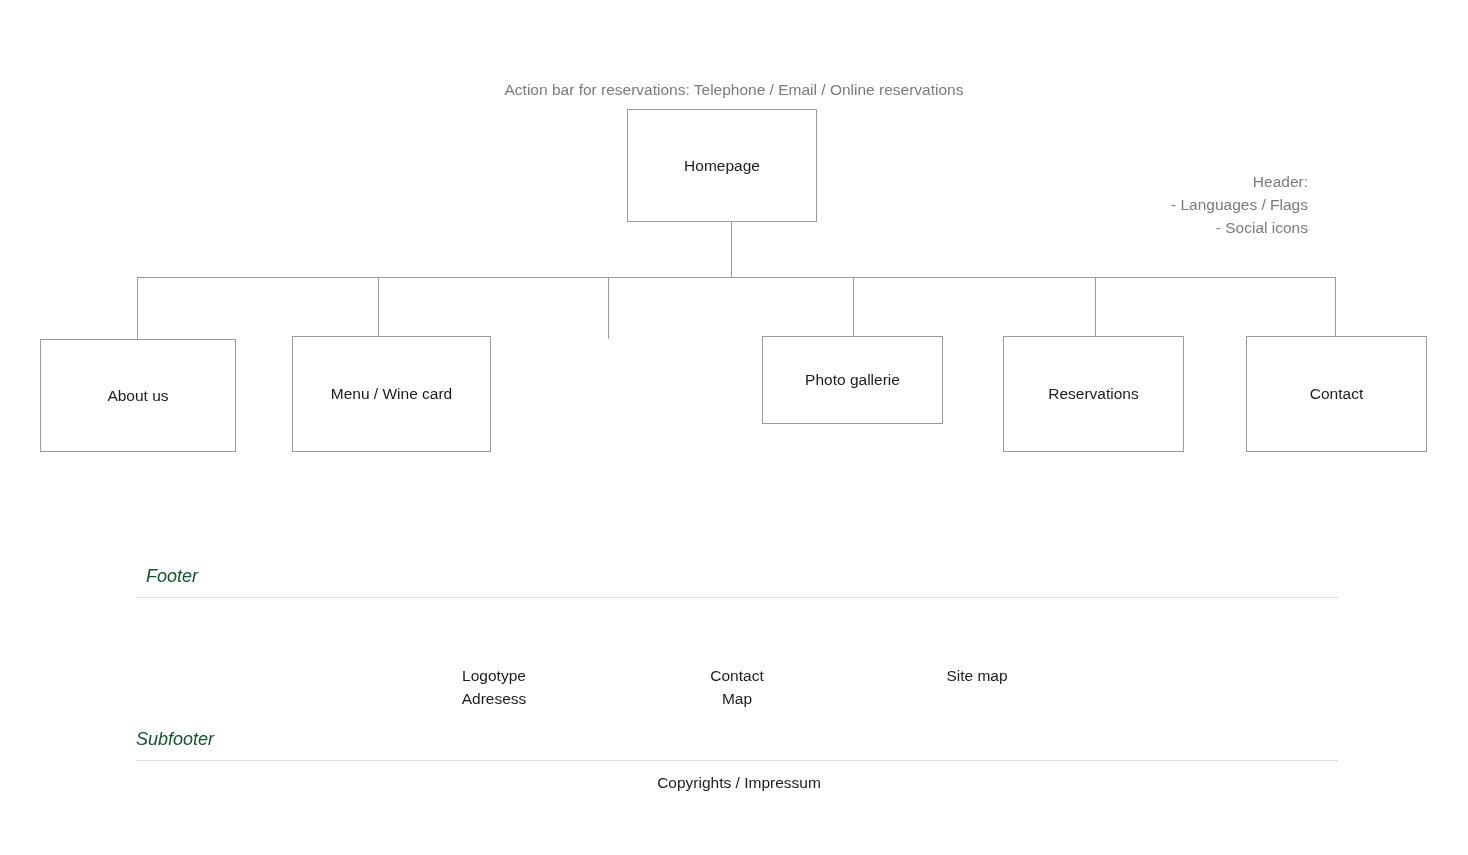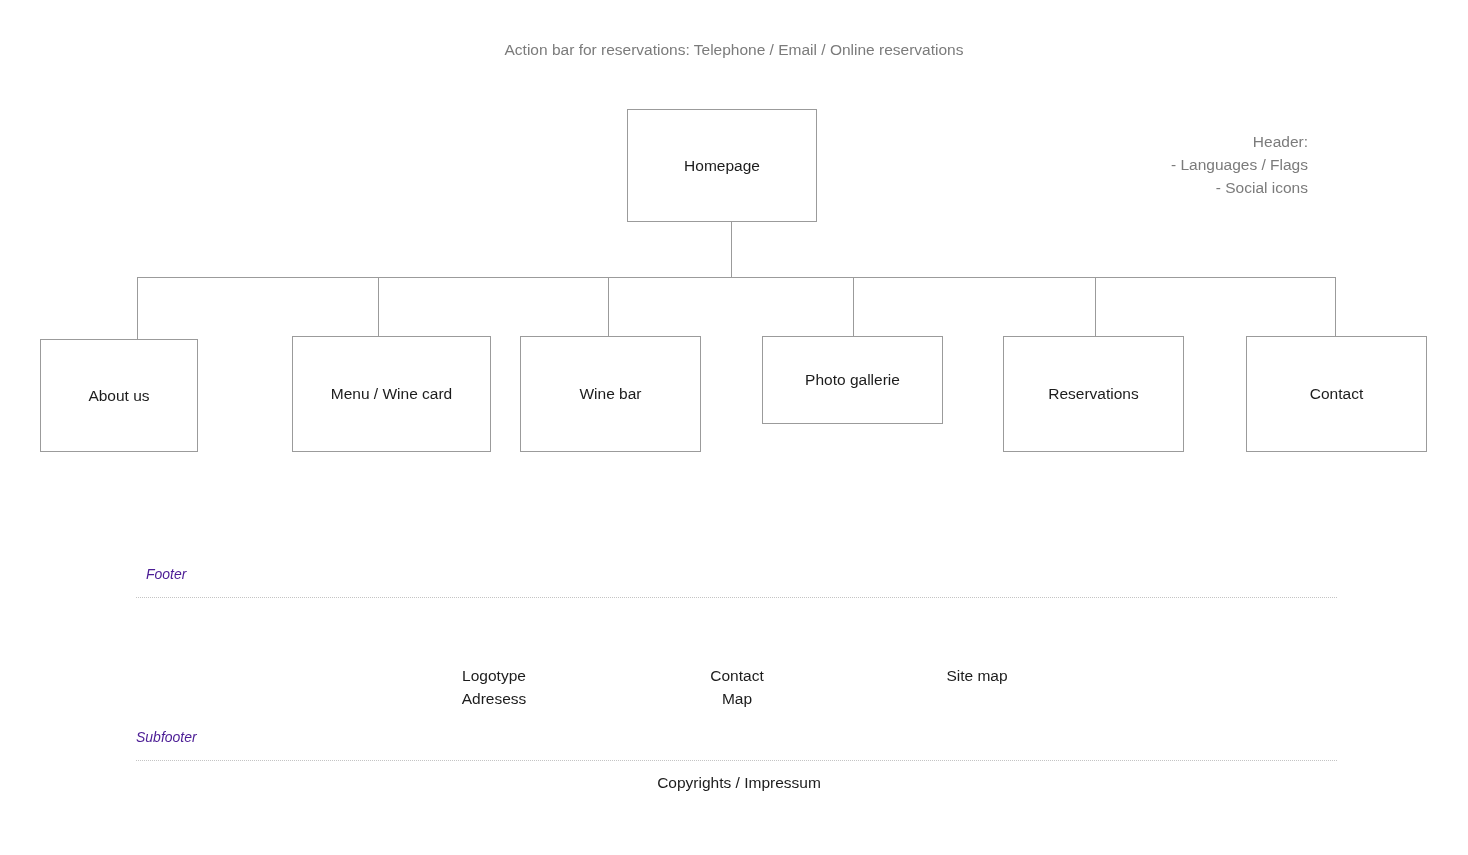--- a/index.html
+++ b/index.html
@@ -20,20 +20,21 @@
     overflow: hidden;
   }
 
   
   .note {
     position: absolute;
     color: #7b7b7b;
     font-size: 15.5px;
     line-height: 23px;
     white-space: nowrap;
+    margin-top: 40px;
   }
   #action-bar-note {
     left: 0;
     top: 38px;
     width: 1468px;
     text-align: center;
   }
   #header-note {
     right: 160px;
     top: 130px;
@@ -66,22 +67,22 @@
   .line-h {
     position: absolute;
     height: 1.4px;
     background: #9b9b9b;
     z-index: 1;
   }
 
   
   .section-label {
     position: absolute;
-    color: #4c1d95;
-    font-size: 14px;
+    color: #14532d;
+    font-size: 18px;
     font-style: italic;
     white-space: nowrap;
   }
   .rule-dotted {
     position: absolute;
     height: 0;
     border-top: 1.4px dotted #c4c4c4;
   }
   .foot-col {
     position: absolute;
@@ -125,31 +126,28 @@
 
   <div class="line-h" style="left:137px; top:277px; width:1199px;"></div>
 
   <div class="line-v" style="left:137px; top:277px; height:62px;"></div>
   <div class="line-v" style="left:378px; top:277px; height:62px;"></div>
   <div class="line-v" style="left:608px; top:277px; height:62px;"></div>
   <div class="line-v" style="left:853px; top:277px; height:62px;"></div>
   <div class="line-v" style="left:1095px; top:277px; height:62px;"></div>
   <div class="line-v" style="left:1335px; top:277px; height:62px;"></div>
 
-  <div class="node" id="node-about-us" style="left:40px; top:339px; width:158px; height:113px;">
+  <div class="node" id="node-about-us" style="left:40px; top:339px; width:196px; height:113px;">
     <span>About us</span>
   </div>
 
   <div class="node" id="node-menu-wine-card" style="left:292px; top:336px; width:199px; height:116px;">
     <span>Menu / Wine card</span>
   </div>
 
-  <div class="node" id="node-wine-bar" style="left:520px; top:336px; width:181px; height:116px;">
-    <span>Wine bar</span>
-  </div>
 
   <div class="node" id="node-photo-gallerie" style="left:762px; top:336px; width:181px; height:88px;">
     <span>Photo gallerie</span>
   </div>
 
   <div class="node" id="node-reservations" style="left:1003px; top:336px; width:181px; height:116px;">
     <span>Reservations</span>
   </div>
 
   <div class="node" id="node-contact" style="left:1246px; top:336px; width:181px; height:116px;">

